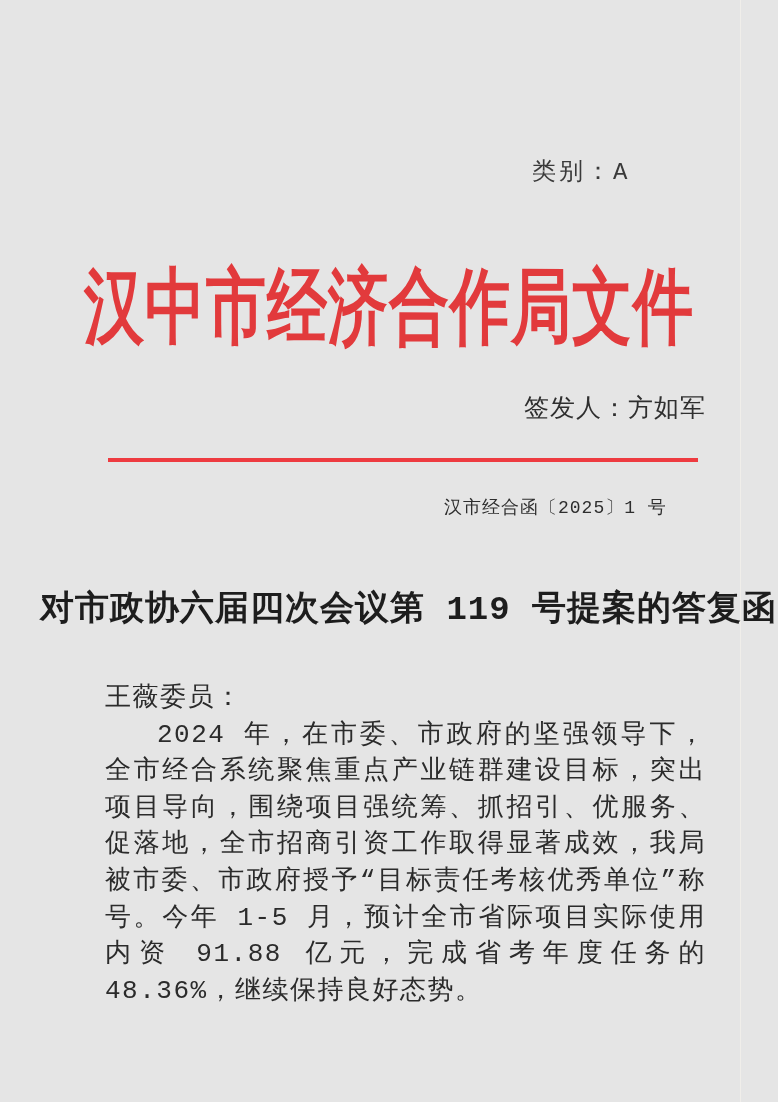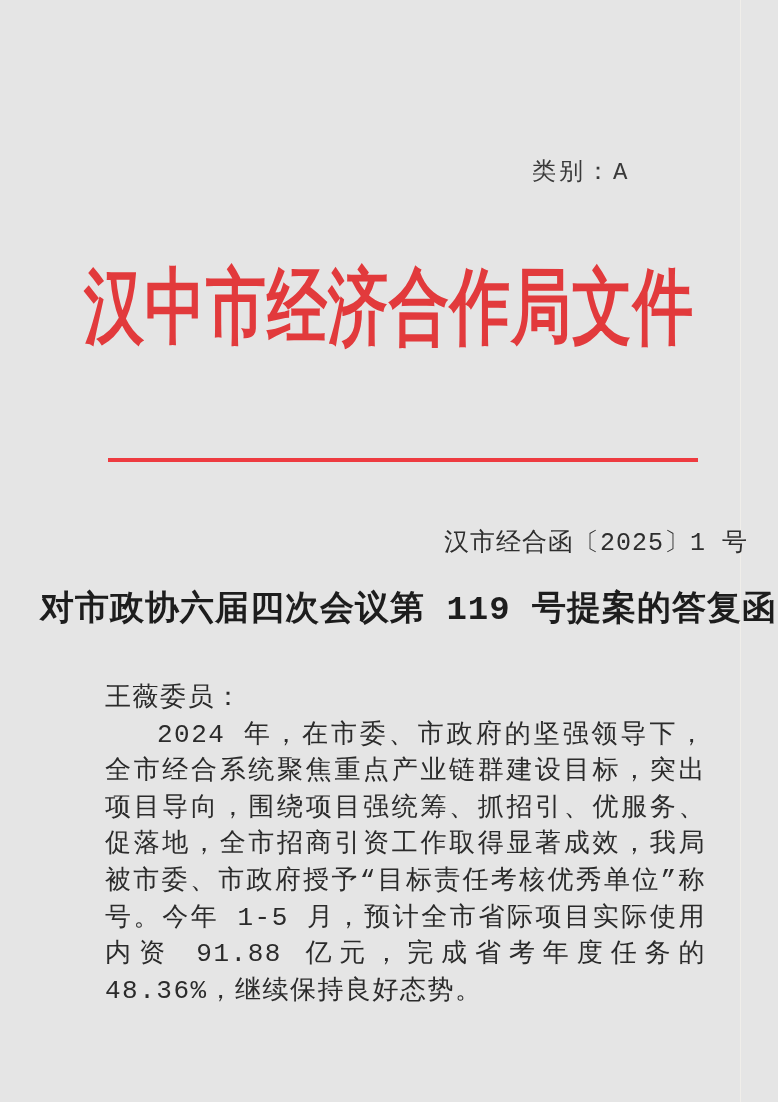--- a/index.html
+++ b/index.html
@@ -70,22 +70,22 @@
     position: absolute;
     left: 108px;
     top: 458px;
     width: 590px;
     height: 4px;
     background: var(--rule-red);
   }
   .doc-number {
     position: absolute;
     left: 444px;
-    top: 525px;
-    font-size: 25px;
+    top: 495px;
+    font-size: 18px;
     letter-spacing: 1px;
     color: #2e2e2e;
     white-space: nowrap;
   }
   .doc-title {
     position: absolute;
     top: 585px;
     left: 40px;
     width: 698px;
     margin: 0;
@@ -114,20 +114,23 @@
 <body>
 
 <div class="page">
 
   <div class="scan-edge"></div>
 
   <div class="category">类别：A</div>
 
   <h1 class="red-title">汉中市经济合作局文件</h1>
 
+  <div class="issuer">
+    <span>签发人：</span><span>方如军</span>
+  </div>
 
   <div class="red-rule"></div>
 
   <div class="doc-number">汉市经合函〔2025〕1 号</div>
 
   <h2 class="doc-title">对市政协六届四次会议第 119 号提案的答复函</h2>
 
   <div class="doc-body">
     <p class="salutation">王薇委员：</p>
     <p class="para">2024 年，在市委、市政府的坚强领导下，全市经合系统聚焦重点产业链群建设目标，突出项目导向，围绕项目强统筹、抓招引、优服务、促落地，全市招商引资工作取得显著成效，我局被市委、市政府授予“目标责任考核优秀单位”称号。今年 1-5 月，预计全市省际项目实际使用内资 91.88 亿元，完成省考年度任务的 48.36%，继续保持良好态势。</p>

